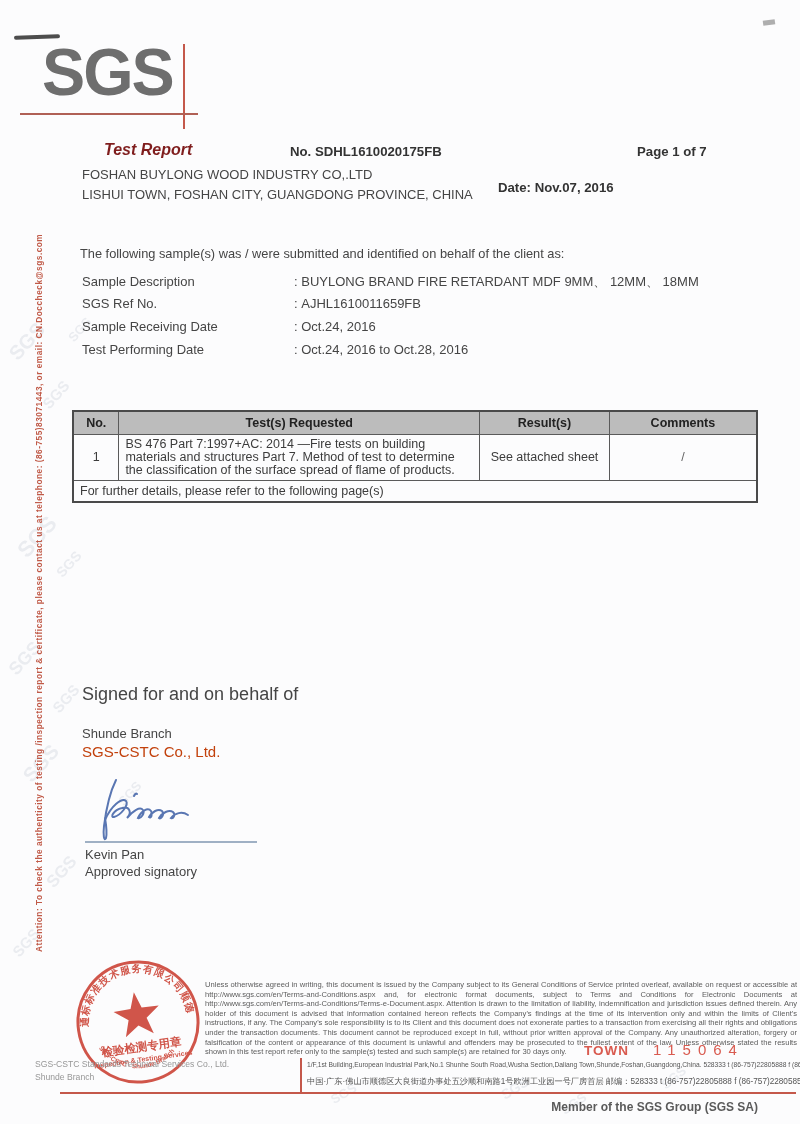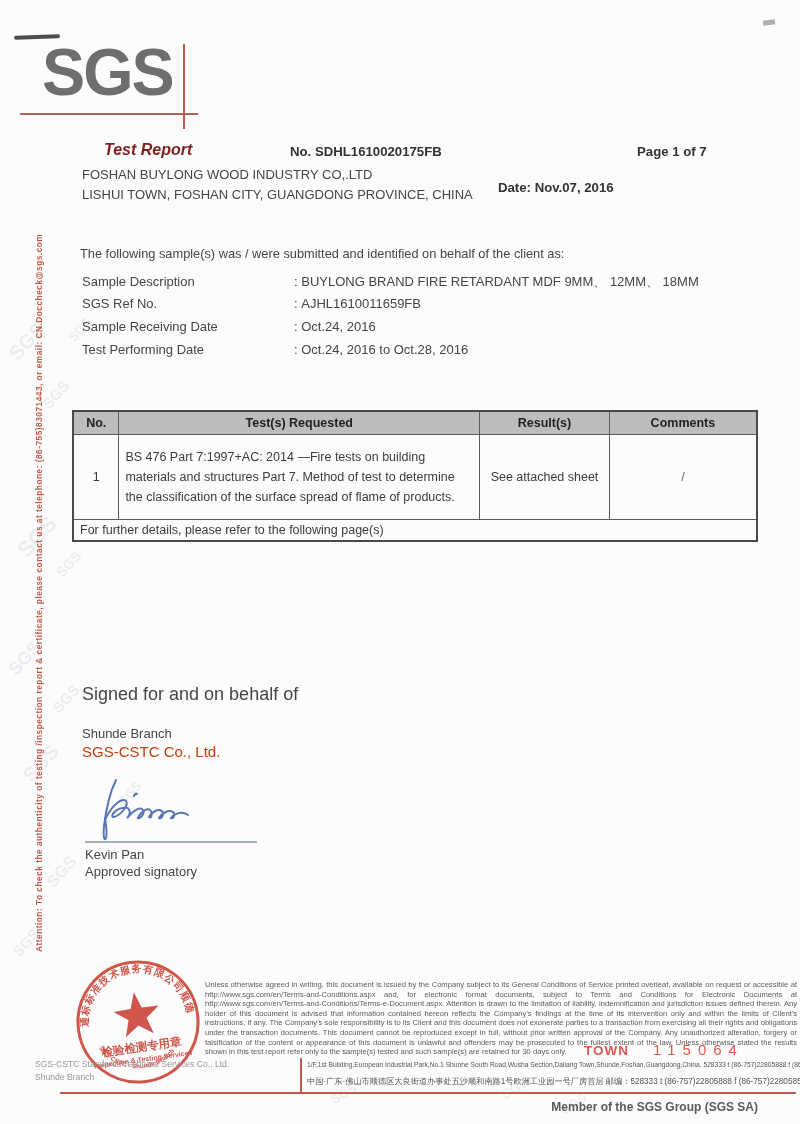--- a/index.html
+++ b/index.html
@@ -41,21 +41,21 @@
   .summary-title { left:72px; top:381px; width:686px; text-align:center; font-size:13.5px;
                    font-weight:bold; text-decoration:underline; color:#333; }
 
   
   table.results { position:absolute; left:72px; top:410px; width:686px;
                   border-collapse:collapse; font-size:12.5px; color:#3c3c3c; }
   table.results th, table.results td { border:1px solid #5a5a5a; }
   table.results { border:2px solid #4a4a4a; }
   table.results th { background:#bcbcbc; font-weight:bold; color:#222; height:23px; }
   td.c-no { width:46px; text-align:center; }
-  td.c-test { width:362px; padding:12px 6px; line-height:20px; }
+  td.c-test { width:362px; padding:3px 6px; line-height:13px; }
   td.c-result { width:130px; text-align:center; line-height:16px; }
   td.c-comment { width:148px; text-align:center; color:#666; }
   td.t-note { padding:3px 6px; height:22px; }
 
   
   .signed1 { left:82px; top:684px; font-size:18px; color:#454545; }
   .signed2 { left:82px; top:726px; font-size:13px; color:#454545; }
   .signed3 { left:82px; top:743px; font-size:15px; color:#c2410c; }
   .sig-svg { left:80px; top:772px; }
   .sig-line { left:85px; top:841px; width:172px; height:2px; background:#9fb0c4; }

